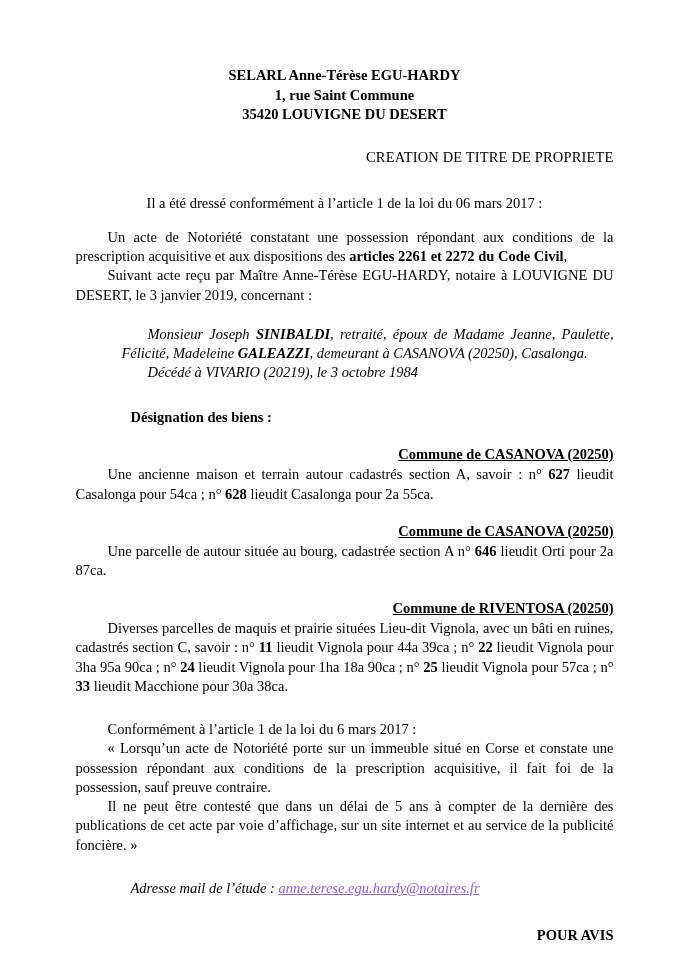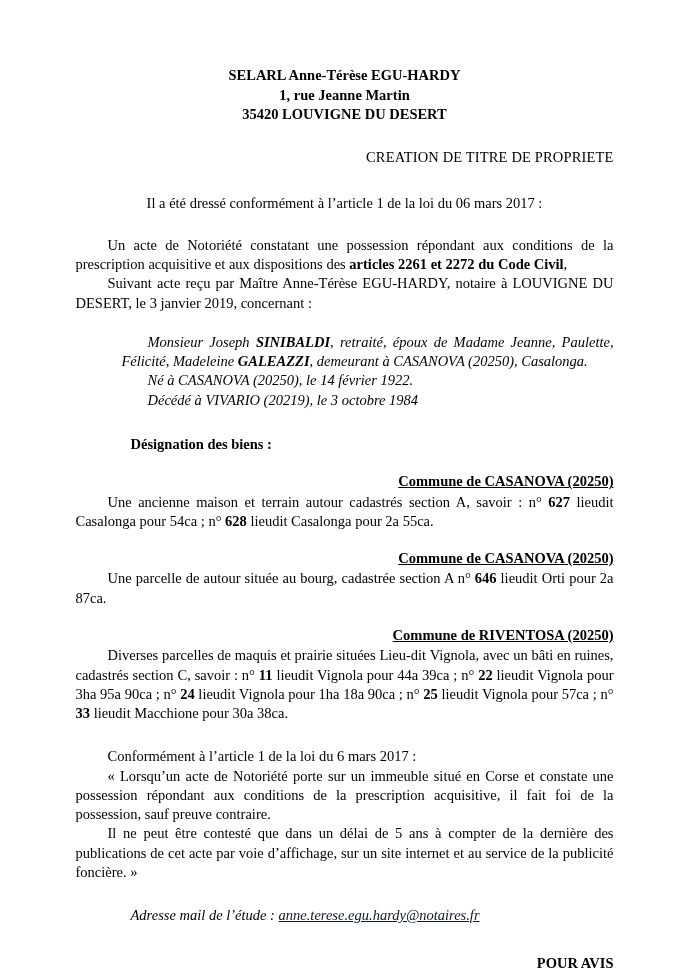--- a/index.html
+++ b/index.html
@@ -43,21 +43,21 @@
     letter-spacing: 0.15px;
   }
 
   
   p {
     margin: 0;
     text-align: justify;
     text-justify: inter-word;
   }
   .indent { text-indent: 32px; }
-  .gap-lg { margin-top: 22px; }
+  .gap-lg { margin-top: 14px; }
 
   .lead {
     text-align: center;
     margin-top: 27px;
   }
 
   
   .identity {
     font-style: italic;
     margin-top: 20px;
@@ -93,56 +93,55 @@
   .closing p { text-indent: 32px; }
 
   
   .email-line {
     font-style: italic;
     margin-top: 24px;
     padding-left: 55px;
     text-align: left;
   }
   .email-link {
-    color: #0f172a;
+    color: #8b5cf6;
     text-decoration: underline;
     font-style: italic;
   }
 
   
   .signature {
     margin-top: 27px;
     text-align: right;
     font-weight: bold;
     line-height: 1.38;
   }
 </style>
 </head>
 <body>
 
 <div class="page">
   <div class="content">
 
     <div class="letterhead">
       <div>SELARL Anne-Térèse EGU-HARDY</div>
-      <div>1, rue Jeanne Martin</div>
+      <div>1, rue Saint Commune</div>
       <div>35420 LOUVIGNE DU DESERT</div>
     </div>
 
     <div class="doc-title">CREATION DE TITRE DE PROPRIETE</div>
 
     <p class="lead">Il a été dressé conformément à l’article 1 de la loi du 06 mars 2017 :</p>
 
     <p class="indent gap-lg"><span>Un acte de Notoriété constatant une possession répondant aux conditions de la prescription acquisitive et aux dispositions des </span><b>articles 2261 et 2272 du Code Civil</b><span>,</span></p>
 
     <p class="indent">Suivant acte reçu par Maître Anne-Térèse EGU-HARDY, notaire à LOUVIGNE DU DESERT, le 3 janvier 2019, concernant :</p>
 
     <div class="identity">
       <p class="first"><span>Monsieur Joseph </span><b>SINIBALDI</b><span>, retraité, époux de Madame Jeanne, Paulette, Félicité, Madeleine </span><b>GALEAZZI</b><span>, demeurant à CASANOVA (20250), Casalonga.</span></p>
-      <p class="sub">Né à CASANOVA (20250), le 14 février 1922.</p>
       <p class="sub">Décédé à VIVARIO (20219), le 3 octobre 1984</p>
     </div>
 
     <div class="designation-title">Désignation des biens :</div>
 
     <div class="commune-block">
       <div class="commune-head">Commune de CASANOVA (20250)</div>
       <p class="commune-body"><span>Une ancienne maison  et terrain autour cadastrés section A, savoir : n° </span><b>627</b><span> lieudit Casalonga pour 54ca ; n° </span><b>628</b><span> lieudit Casalonga pour 2a 55ca.</span></p>
     </div>
 

